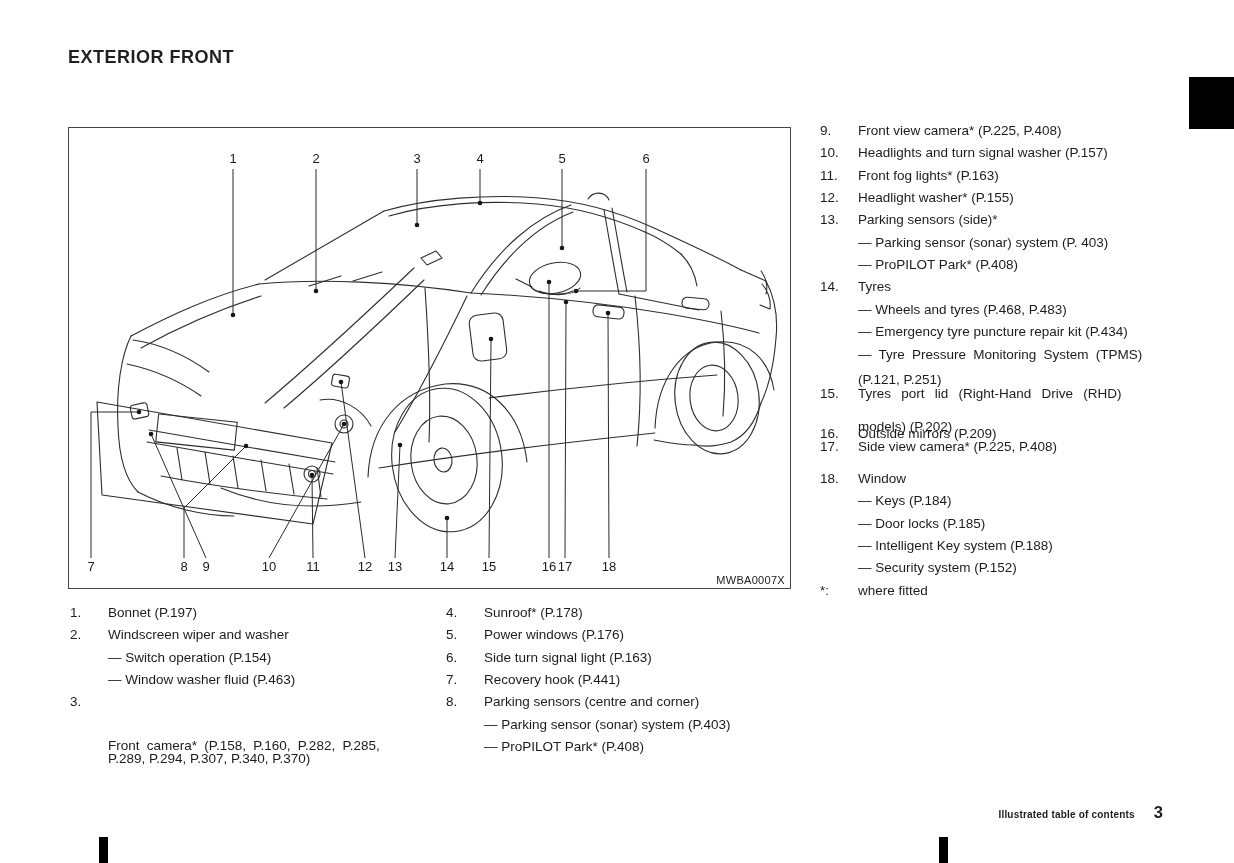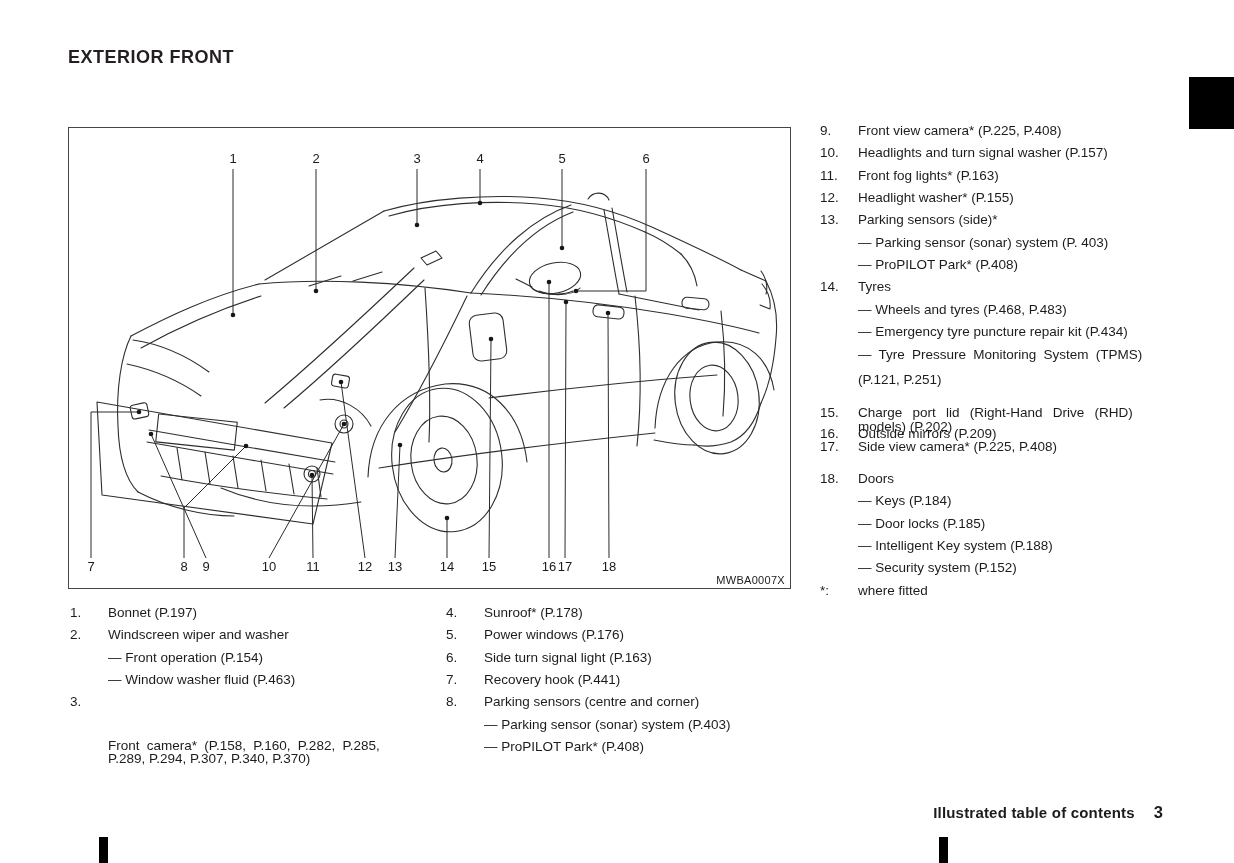--- a/index.html
+++ b/index.html
@@ -37,21 +37,21 @@
   .legend-col .row .num{position:absolute;left:0;top:0;}
   .legend-col .row .txt{display:inline-block;margin-left:38px;}
   #legend-right{left:820px;top:123px;width:380px;}
   #legend-left{left:70px;top:605px;width:370px;}
   #legend-middle{left:446px;top:605px;width:370px;}
   
   .footer{
     position:absolute;top:803px;right:71px;
     display:flex;align-items:baseline;gap:19px;color:#1c1c1e;
   }
-  .footer .footer-label{font-size:15px;font-weight:700;letter-spacing:.2px;}
+  .footer .footer-label{font-size:10px;font-weight:700;letter-spacing:.2px;}
   .footer .footer-page{font-size:16.5px;font-weight:700;}
   
   .edge-tab{position:absolute;left:1189px;top:77px;width:45px;height:52px;background:#000;}
   .bottom-mark-left{position:absolute;left:99px;top:837px;width:9px;height:26px;background:#000;}
   .bottom-mark-right{position:absolute;left:939px;top:837px;width:9px;height:26px;background:#000;}
 </style>
 </head>
 <body>
 
 <h1 class="page-title">EXTERIOR FRONT</h1>
@@ -239,35 +239,35 @@
     <div class="row" style="top: 44.7px;"><span class="num">11.</span><span class="txt">Front fog lights* (P.163)</span></div>
     <div class="row" style="top: 67.05px;"><span class="num">12.</span><span class="txt">Headlight washer* (P.155)</span></div>
     <div class="row" style="top: 89.4px;"><span class="num">13.</span><span class="txt">Parking sensors (side)*</span></div>
     <div class="row" style="top: 111.75px;"><span class="txt">— Parking sensor (sonar) system (P. 403)</span></div>
     <div class="row" style="top: 134.1px;"><span class="txt">— ProPILOT Park* (P.408)</span></div>
     <div class="row" style="top: 156.45px;"><span class="num">14.</span><span class="txt">Tyres</span></div>
     <div class="row" style="top: 178.8px;"><span class="txt">— Wheels and tyres (P.468, P.483)</span></div>
     <div class="row" style="top: 201.15px;"><span class="txt">— Emergency tyre puncture repair kit (P.434)</span></div>
     <div class="row" style="top: 223.5px;"><span class="txt" style="word-spacing: 3.5px;">— Tyre Pressure Monitoring System (TPMS)</span></div>
     <div class="row" style="top: 241px; margin-top: 8px;"><span class="txt">(P.121, P.251)</span></div>
-    <div class="row" style="top: 263.35px; margin-top: 19px;"><span class="num">15.</span><span class="txt" style="word-spacing: 6.5px;">Charge port lid (Right-Hand Drive (RHD)</span></div>
+    <div class="row" style="top: 263.35px;"><span class="num">15.</span><span class="txt" style="word-spacing: 6.5px;">Tyres port lid (Right-Hand Drive (RHD)</span></div>
     <div class="row" style="top: 280.85px; margin-top: 15px;"><span class="txt">models) (P.202)</span></div>
     <div class="row" style="top: 303.2px;"><span class="num">16.</span><span class="txt">Outside mirrors (P.209)</span></div>
     <div class="row" style="top: 316px;"><span class="num">17.</span><span class="txt">Side view camera* (P.225, P.408)</span></div>
-    <div class="row" style="top: 347.9px;"><span class="num">18.</span><span class="txt">Doors</span></div>
+    <div class="row" style="top: 347.9px;"><span class="num">18.</span><span class="txt">Window</span></div>
     <div class="row" style="top: 370.25px;"><span class="txt">— Keys (P.184)</span></div>
     <div class="row" style="top: 392.6px;"><span class="txt">— Door locks (P.185)</span></div>
     <div class="row" style="top: 414.95px;"><span class="txt">— Intelligent Key system (P.188)</span></div>
     <div class="row" style="top: 437.3px;"><span class="txt">— Security system (P.152)</span></div>
     <div class="row" style="top: 459.65px;"><span class="num">*:</span><span class="txt">where fitted</span></div>
   </div>
 <div class="legend-col" id="legend-left">
     <div class="row" style="top: 0px;"><span class="num">1.</span><span class="txt">Bonnet (P.197)</span></div>
     <div class="row" style="top: 22.35px;"><span class="num">2.</span><span class="txt">Windscreen wiper and washer</span></div>
-    <div class="row" style="top: 44.7px;"><span class="txt">— Front operation (P.154)</span></div>
+    <div class="row" style="top: 44.7px;"><span class="txt">— Switch operation (P.154)</span></div>
     <div class="row" style="top: 67.05px;"><span class="txt">— Window washer fluid (P.463)</span></div>
     <div class="row" style="top: 89.4px;"><span class="num">3.</span><span class="txt" style="word-spacing: 3.5px; margin-top: 44px;">Front camera* (P.158, P.160, P.282, P.285,</span></div>
     <div class="row" style="top: 106.9px; margin-top: 39px;"><span class="txt">P.289, P.294, P.307, P.340, P.370)</span></div>
   </div>
 <div class="legend-col" id="legend-middle">
     <div class="row" style="top: 0px;"><span class="num">4.</span><span class="txt">Sunroof* (P.178)</span></div>
     <div class="row" style="top: 22.35px;"><span class="num">5.</span><span class="txt">Power windows (P.176)</span></div>
     <div class="row" style="top: 44.7px;"><span class="num">6.</span><span class="txt">Side turn signal light (P.163)</span></div>
     <div class="row" style="top: 67.05px;"><span class="num">7.</span><span class="txt">Recovery hook (P.441)</span></div>
     <div class="row" style="top: 89.4px;"><span class="num">8.</span><span class="txt">Parking sensors (centre and corner)</span></div>

